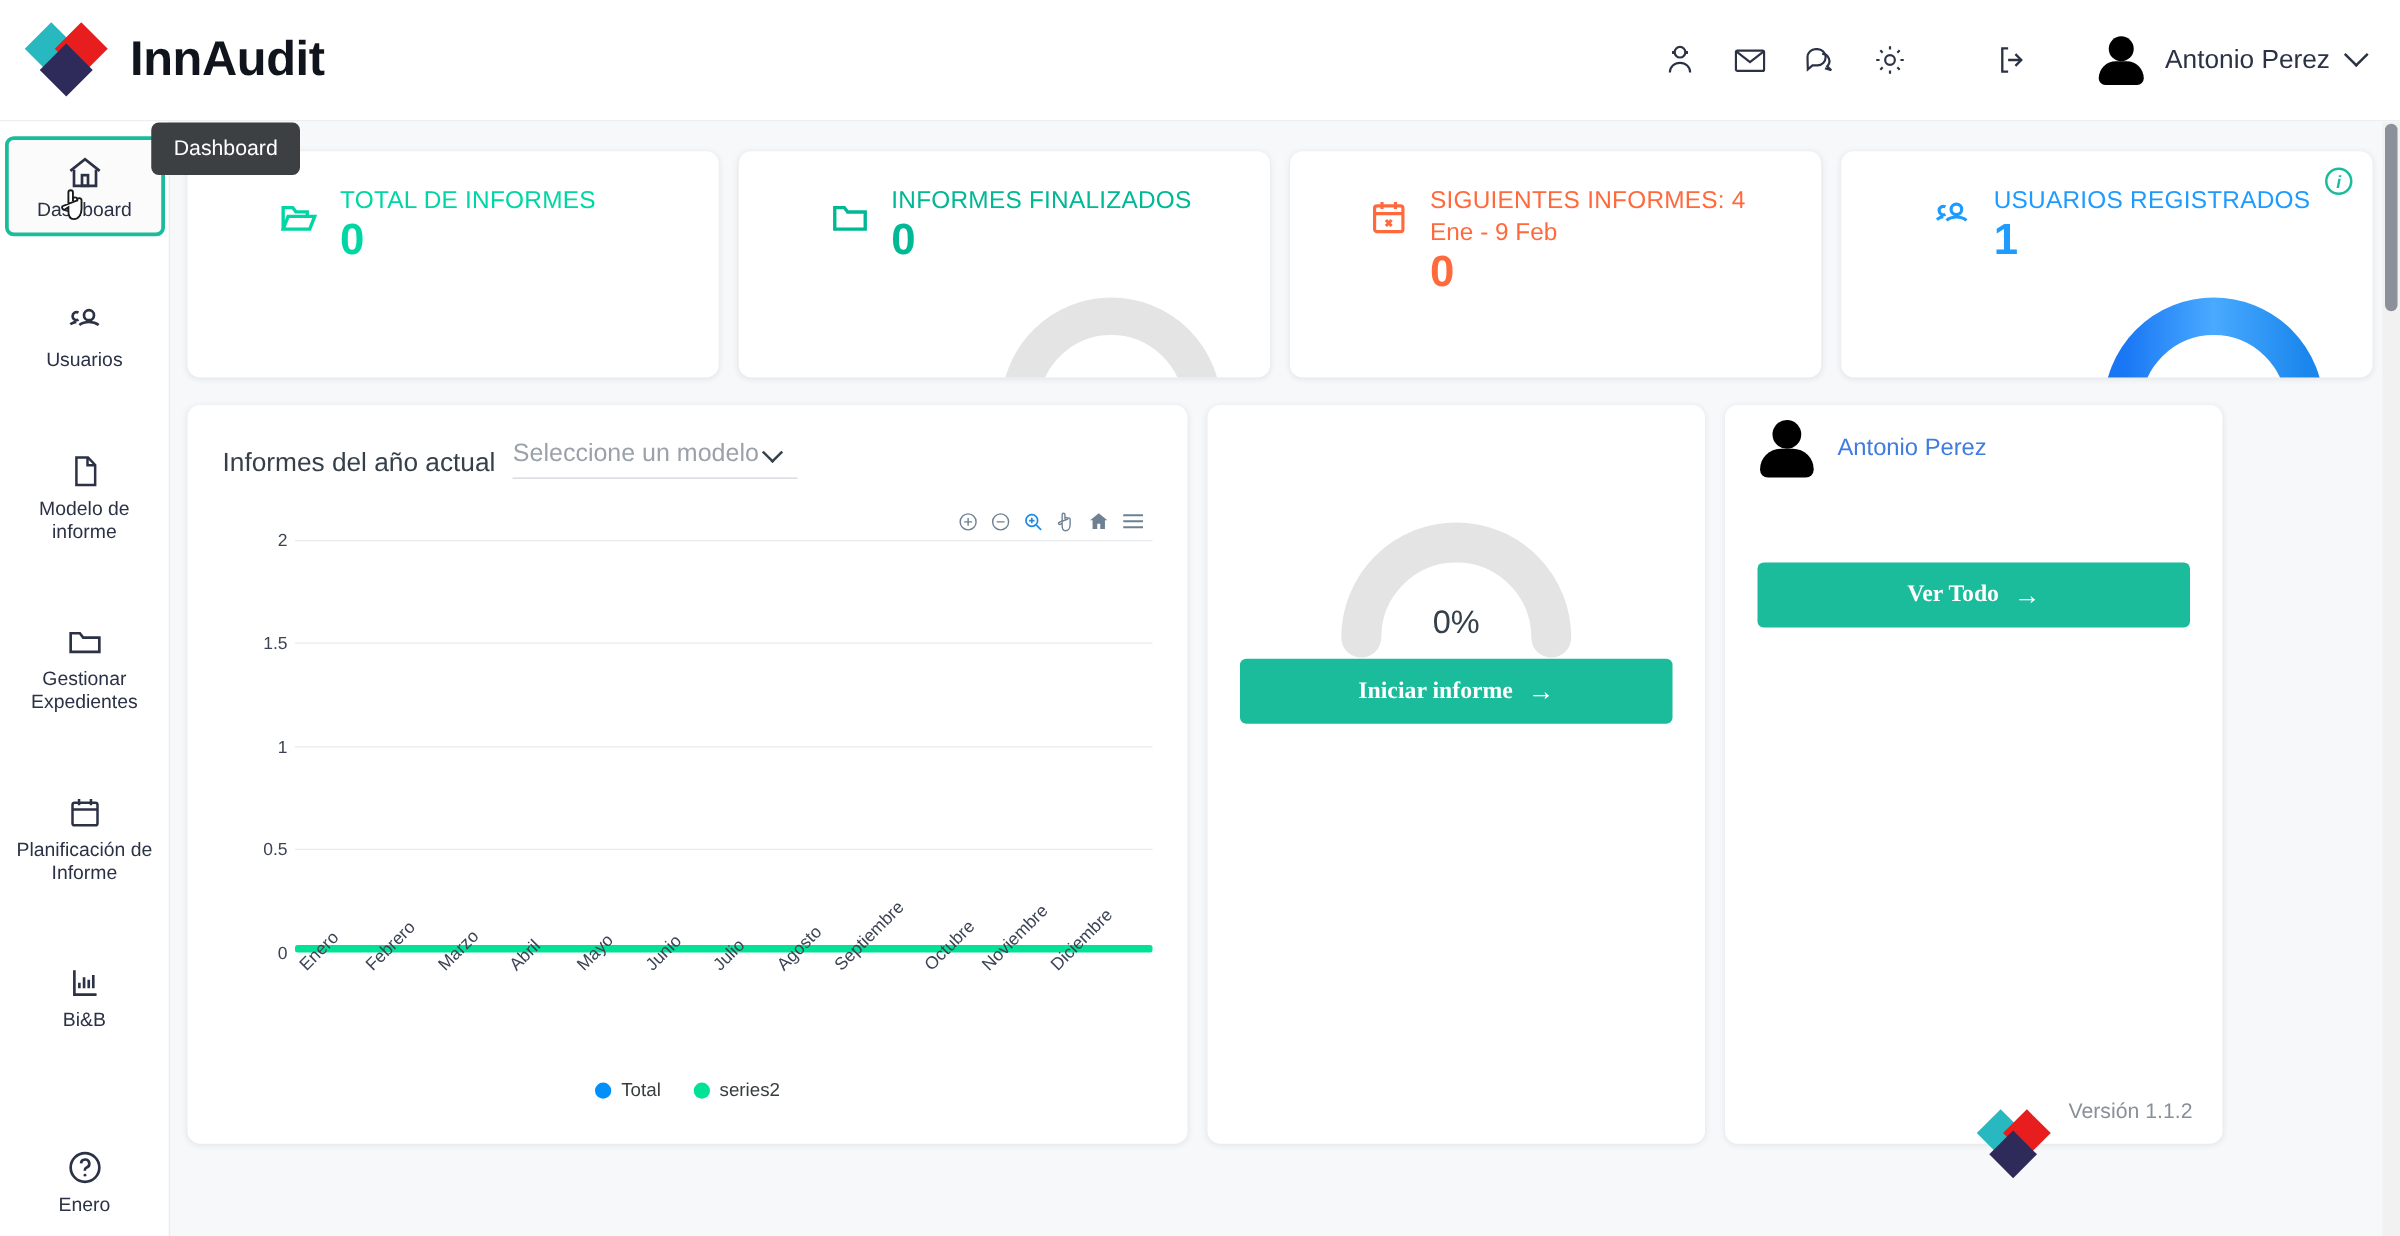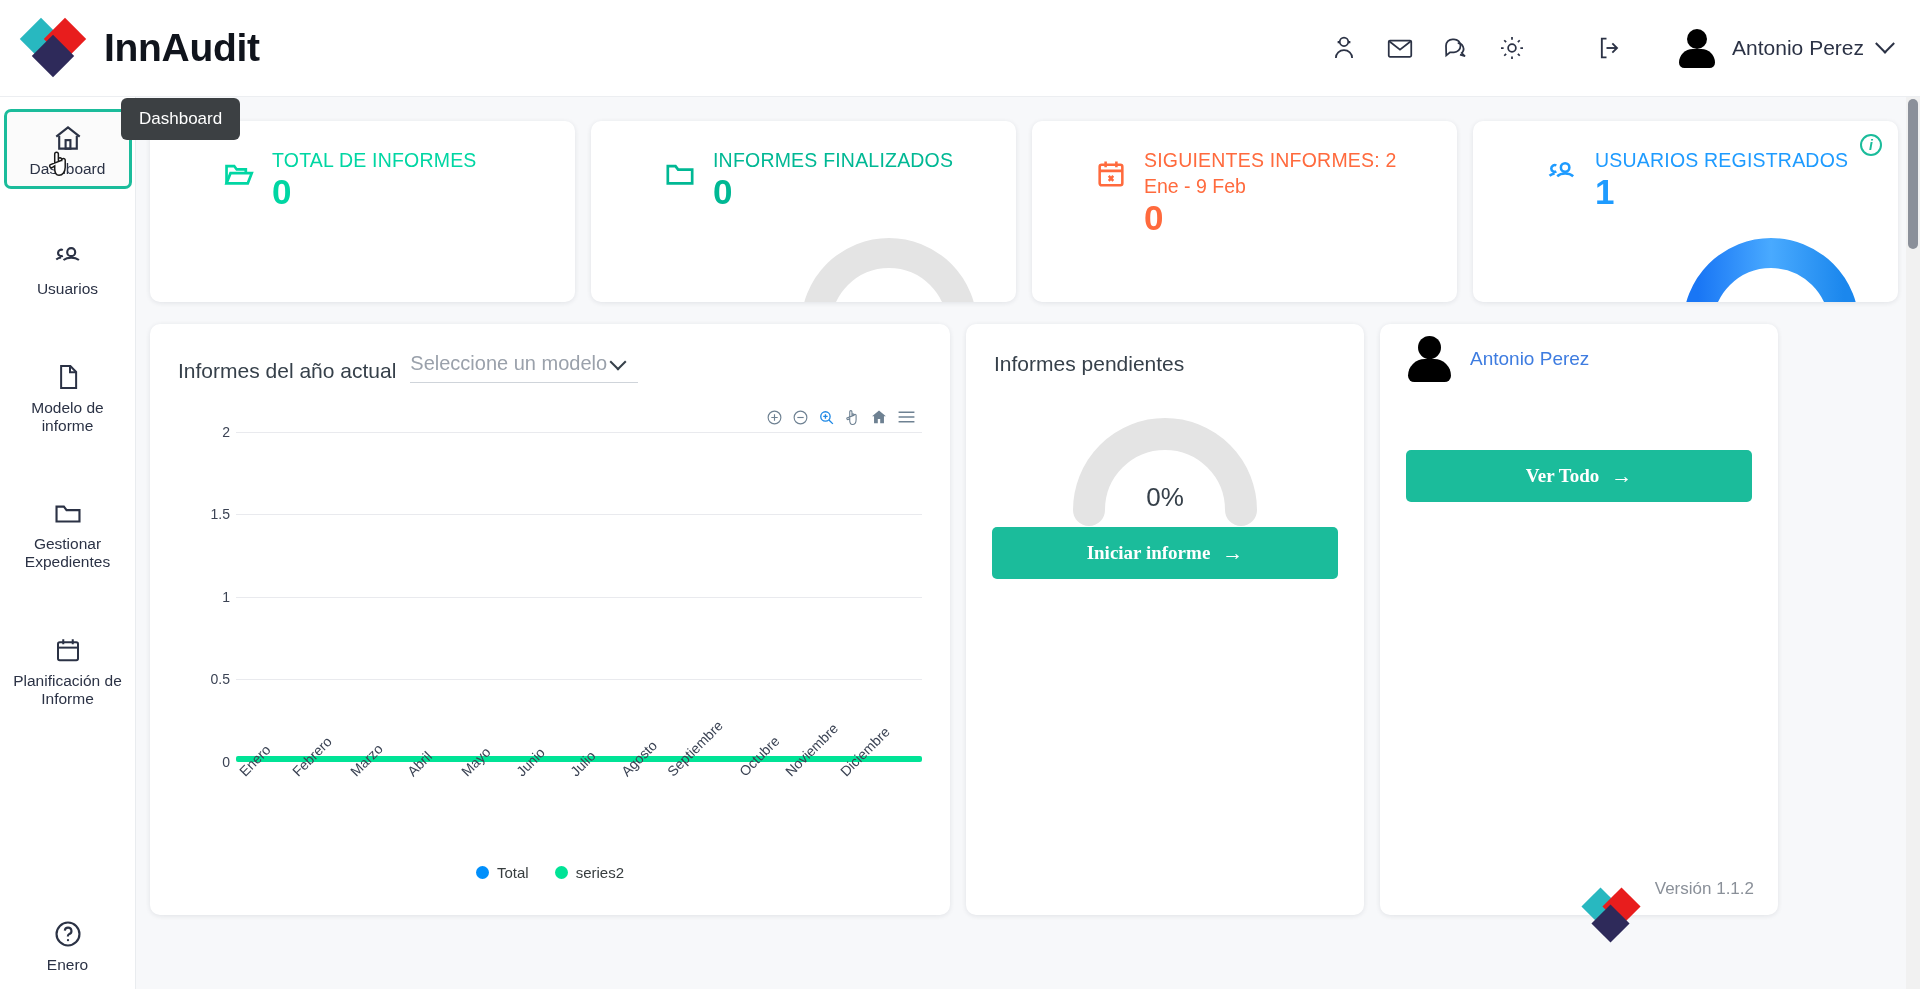--- a/index.html
+++ b/index.html
@@ -262,20 +262,29 @@
       <span class="nav-icon">
         <svg width="30" height="32" viewBox="0 0 24 24" fill="none" stroke="#2b3245" stroke-width="1.6">
           <rect x="4" y="5.8" width="16" height="14.4" rx="1.4"></rect>
             <path d="M4 10.1h16"></path>
           <path d="M8.2 3.4v4M15.8 3.4v4"></path>
         </svg>
       </span>
       <span class="nav-label">Planificación de Informe</span>
     </div>
 
+    <div class="nav-item" style="margin-top:22px;">
+      <span class="nav-icon">
+        <svg width="30" height="32" viewBox="0 0 24 24" fill="none" stroke="#2b3245" stroke-width="1.7">
+          <path d="M5.2 4.2v15.6h14.2"></path>
+          <path d="M8.4 15.6v-3.4M11.4 15.6V8.6M14.4 15.6v-5.4M17.3 15.6V7.2"></path>
+        </svg>
+      </span>
+      <span class="nav-label">Bi&amp;B</span>
+    </div>
 
     <div class="nav-spacer"></div>
 
     <div class="nav-item" style="margin-bottom:4px;">
       <span class="nav-icon">
         <svg width="32" height="32" viewBox="0 0 24 24" fill="none" stroke="#2b3245" stroke-width="1.6">
           <circle cx="12" cy="12" r="8.6"></circle>
           <path d="M9.6 9.5a2.5 2.5 0 1 1 3.2 2.6c-.6.3-.9.8-.9 1.5v.3"></path>
           <circle cx="12" cy="16.6" r=".85" fill="#2b3245" stroke="none"></circle>
         </svg>
@@ -332,21 +341,21 @@
         <div class="kpi-inner" style="padding-left:62px;">
           <span class="kpi-icon">
             <svg width="34" height="34" viewBox="0 0 24 24" fill="none" stroke="#ff6a3d" stroke-width="1.8">
               <rect x="4" y="5.4" width="16" height="14.6" rx="1.4"></rect>
                 <path d="M4 9.8h16"></path>
               <path d="M8.2 3.2v4M15.8 3.2v4"></path>
                 <path d="M10.4 13.4l3.2 3.4M13.6 13.4l-3.2 3.4"></path>
             </svg>
           </span>
           <div class="kpi-txt">
-            <div class="kpi-title orange">SIGUIENTES INFORMES: 2</div>
+            <div class="kpi-title orange">SIGUIENTES INFORMES: 4</div>
             <div class="kpi-sub orange">Ene - 9 Feb</div>
             <div class="kpi-value orange">0</div>
           </div>
         </div>
       </div>
 
       <div class="card kpi">
         <div class="info-badge">i</div>
         <div class="kpi-inner">
           <span class="kpi-icon">
@@ -463,21 +472,20 @@
             <span class="leg-txt">Total</span>
           </div>
           <div class="leg">
             <span class="dot" style="background:#00e396;"></span>
             <span class="leg-txt">series2</span>
           </div>
         </div>
       </div>
 
       <div class="card panel-mid">
-        <div class="mid-title">Informes pendientes</div>
         <div class="mid-gauge">
           <svg width="200" height="130" viewBox="0 0 200 130">
             <path d="M24 112 A76 76 0 0 1 176 112" fill="none" stroke="#e4e4e4" stroke-width="32" stroke-linecap="round"></path>
           </svg>
           <div class="gauge-pct">0%</div>
         </div>
         <button class="btn-primary btn-iniciar">
           <span>Iniciar informe</span>
           <span class="arrow-r">→</span>
         </button>

